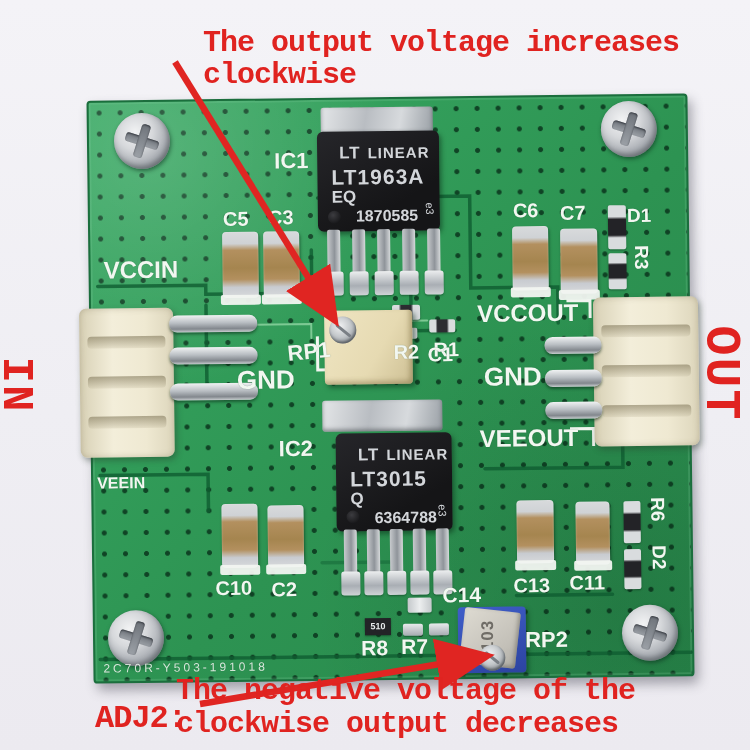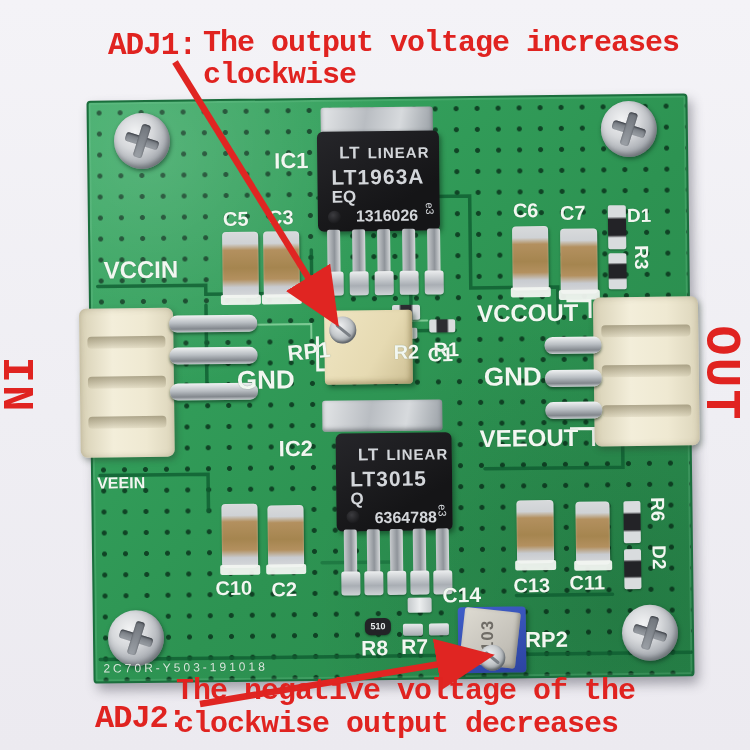--- a/index.html
+++ b/index.html
@@ -67,21 +67,21 @@
     background:linear-gradient(180deg,#d8dadc 0%,#cfd2d5 18%,#b3905f 28%,#a5854f 55%,#b3905f 72%,#c8cbd0 84%,#d8dadc 100%);
     box-shadow:1px 2px 3px rgba(8,40,22,.55), inset 0 0 2px rgba(255,255,255,.35);}
   .capbar{position:absolute;height:10px;background:#f2f6f1;border-radius:2px;opacity:.95;}
   
   .smdv{position:absolute;border-radius:2px;
     background:linear-gradient(180deg,#d9dcde 0%,#d9dcde 26%,#232327 32%,#232327 68%,#d9dcde 74%,#d9dcde 100%);
     box-shadow:0 1px 2px rgba(8,40,22,.5);}
   .smdh{position:absolute;border-radius:2px;
     background:linear-gradient(90deg,#d9dcde 0%,#d9dcde 24%,#2c2c31 32%,#2c2c31 68%,#d9dcde 76%,#d9dcde 100%);
     box-shadow:0 1px 2px rgba(8,40,22,.5);}
-  .smd-510{position:absolute;background:#232327;border-radius:6px;color:#e8eaec;
+  .smd-510{position:absolute;background:#232327;border-radius:0;color:#e8eaec;
     font-size:9px;font-weight:bold;text-align:center;line-height:17px;box-shadow:0 1px 2px rgba(8,40,22,.5);}
   .smd-wh{position:absolute;background:linear-gradient(90deg,#c4c8cb,#eceeef 50%,#c4c8cb);border-radius:2px;
     box-shadow:0 1px 2px rgba(8,40,22,.5);}
   .padsm{position:absolute;background:linear-gradient(180deg,#e8eaec,#a6abb1);border-radius:2px;
     box-shadow:0 1px 1px rgba(8,40,22,.5);}
   
   .conn{position:absolute;border-radius:7px;
     background:linear-gradient(90deg,#d8d1b6 0%,#f3eeda 35%,#efe9d2 70%,#ddd6bc 100%);
     box-shadow:2px 3px 6px rgba(40,60,45,.45), inset 0 0 6px rgba(120,110,80,.35);}
   .conn .slot{position:absolute;left:8%;width:84%;height:12px;border-radius:4px;
@@ -152,21 +152,21 @@
     <div class="screw" style="left:527px;top:509px;">
         <div class="sl h"></div>
         <div class="sl v"></div>
       </div>
 
     <div class="ic-tab" style="left:232px;top:8px;width:112px;height:28px;"></div>
     <div class="ic-body" style="left:228px;top:32px;width:122px;height:100px;">
       <div class="row1"><span class="logo">LT</span><span>LINEAR</span></div>
       <div class="part">LT1963A</div>
       <div class="suffix">EQ</div>
-      <div class="lot">1316026</div>
+      <div class="lot">1870585</div>
       <div class="mark">e3</div>
       <div class="dimple"></div>
     </div>
     <div class="ic-leg" style="left:237px;top:130px;height:52px;"></div>
     <div class="ic-leg" style="left:262px;top:130px;height:52px;"></div>
     <div class="ic-leg" style="left:287px;top:130px;height:52px;"></div>
     <div class="ic-leg" style="left:312px;top:130px;height:52px;"></div>
     <div class="ic-leg" style="left:337px;top:130px;height:52px;"></div>
     <div class="ic-pad" style="left:234px;top:172px;"></div>
     <div class="ic-pad" style="left:259px;top:172px;"></div>
@@ -284,21 +284,20 @@
   <svg class="arrows" width="750" height="750" viewBox="0 0 750 750">
     <defs>
       <marker id="ah" markerWidth="9" markerHeight="8" refX="7" refY="4" orient="auto">
         <path d="M0,0 L9,4 L0,8 Z" fill="#e02522"></path>
       </marker>
     </defs>
     <line x1="175" y1="62" x2="332" y2="316" stroke="#e02522" stroke-width="6.5" marker-end="url(#ah)"></line>
     <line x1="200" y1="704" x2="482" y2="657" stroke="#e02522" stroke-width="6.5" marker-end="url(#ah)"></line>
   </svg>
 
-  <div class="ann adj1-label">ADJ1:</div>
   <div class="ann adj1-l1">The output voltage increases</div>
   <div class="ann adj1-l2">clockwise</div>
   <div class="ann adj2-label">ADJ2:</div>
   <div class="ann adj2-l1">The negative voltage of the</div>
   <div class="ann adj2-l2">clockwise output decreases</div>
   <div class="ann in-label">IN</div>
   <div class="ann out-label">OUT</div>
 
 </div>
 

